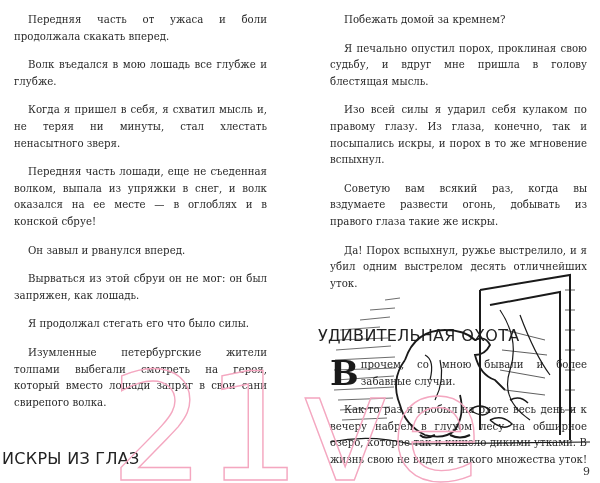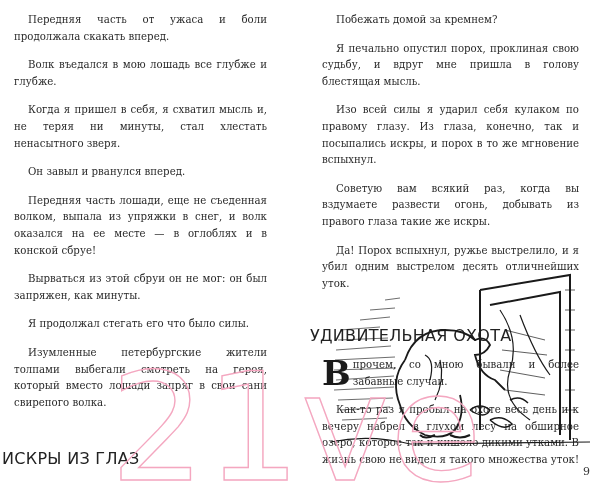--- a/index.html
+++ b/index.html
@@ -2,21 +2,21 @@
 <html><head>
 <meta charset="utf-8">
 <style>
   html, body { margin:0; padding:0; }
   body {
     width:600px; height:483px; background:#ffffff; position:relative; overflow:hidden;
     font-family:"DejaVu Serif", "Liberation Serif", serif; color:#2a2a2a;
   }
   .col { position:absolute; top:0; font-size:10.2px; line-height:16.6px; }
   .col-left { left:2px; width:277px; }
-  .col-right { left:310px; width:281px; }
+  .col-right { left:318px; width:281px; }
   .p { margin:12px; text-align:justify; text-indent:14px; hyphens:none; }
   .p.last { text-align-last:left; }
   .heading {
     font-family:"DejaVu Sans", "Liberation Sans", sans-serif; font-weight:normal;
     font-size:16px; letter-spacing:0.3px; margin:0; color:#222;
   }
   .dropcap-p { text-indent:0; }
   .dropcap {
     float:left; font-size:34px; line-height:28px; margin:2px 2px 0 0; font-weight:bold;
     font-family:"DejaVu Serif", serif; color:#1a1a1a;
@@ -28,23 +28,23 @@
     font-family:"DejaVu Sans", sans-serif; font-size:150px; fill:none; stroke:#f4a7c0; stroke-width:1.4;
   }
 </style>
 </head>
 <body>
 
 <div class="col col-left">
   <p class="p">Передняя часть от ужаса и боли продолжала скакать вперед.</p>
   <p class="p">Волк въедался в мою лошадь все глубже и глубже.</p>
   <p class="p">Когда я пришел в себя, я схватил мысль и, не теряя ни минуты, стал хлестать ненасытного зверя.</p>
+  <p class="p">Передняя часть лошади, еще не съеденная волком, выпала из упряжки в снег, и волк оказался на ее месте — в оглоблях и в конской сбруе!</p>
   <p class="p">Он завыл и рванулся вперед.</p>
-  <p class="p">Передняя часть лошади, еще не съеденная волком, выпала из упряжки в снег, и волк оказался на ее месте — в оглоблях и в конской сбруе!</p>
-  <p class="p">Вырваться из этой сбруи он не мог: он был запряжен, как минуты.</p>
+  <p class="p">Вырваться из этой сбруи он не мог: он был запряжен, как лошадь.</p>
   <p class="p">Я продолжал стегать его что было силы.</p>
   <p class="p">Изумленные петербургские жители толпами выбегали смотреть на героя, который вместо лошади запряг в свои сани свирепого волка.</p>
 
   <h2 class="heading" style="margin-top:40px;">ИСКРЫ ИЗ ГЛАЗ</h2>
 
   <p class="p dropcap-p">
     <span class="dropcap">В</span><span> Изумленные мне жилось хорошо.</span>
   </p>
   <p class="p">Я часто ходил на охоту и теперь с удовольствием вспоминаю то веселое время, когда со мною чуть не каждый день случалось столько чудесных историй.</p>
 

